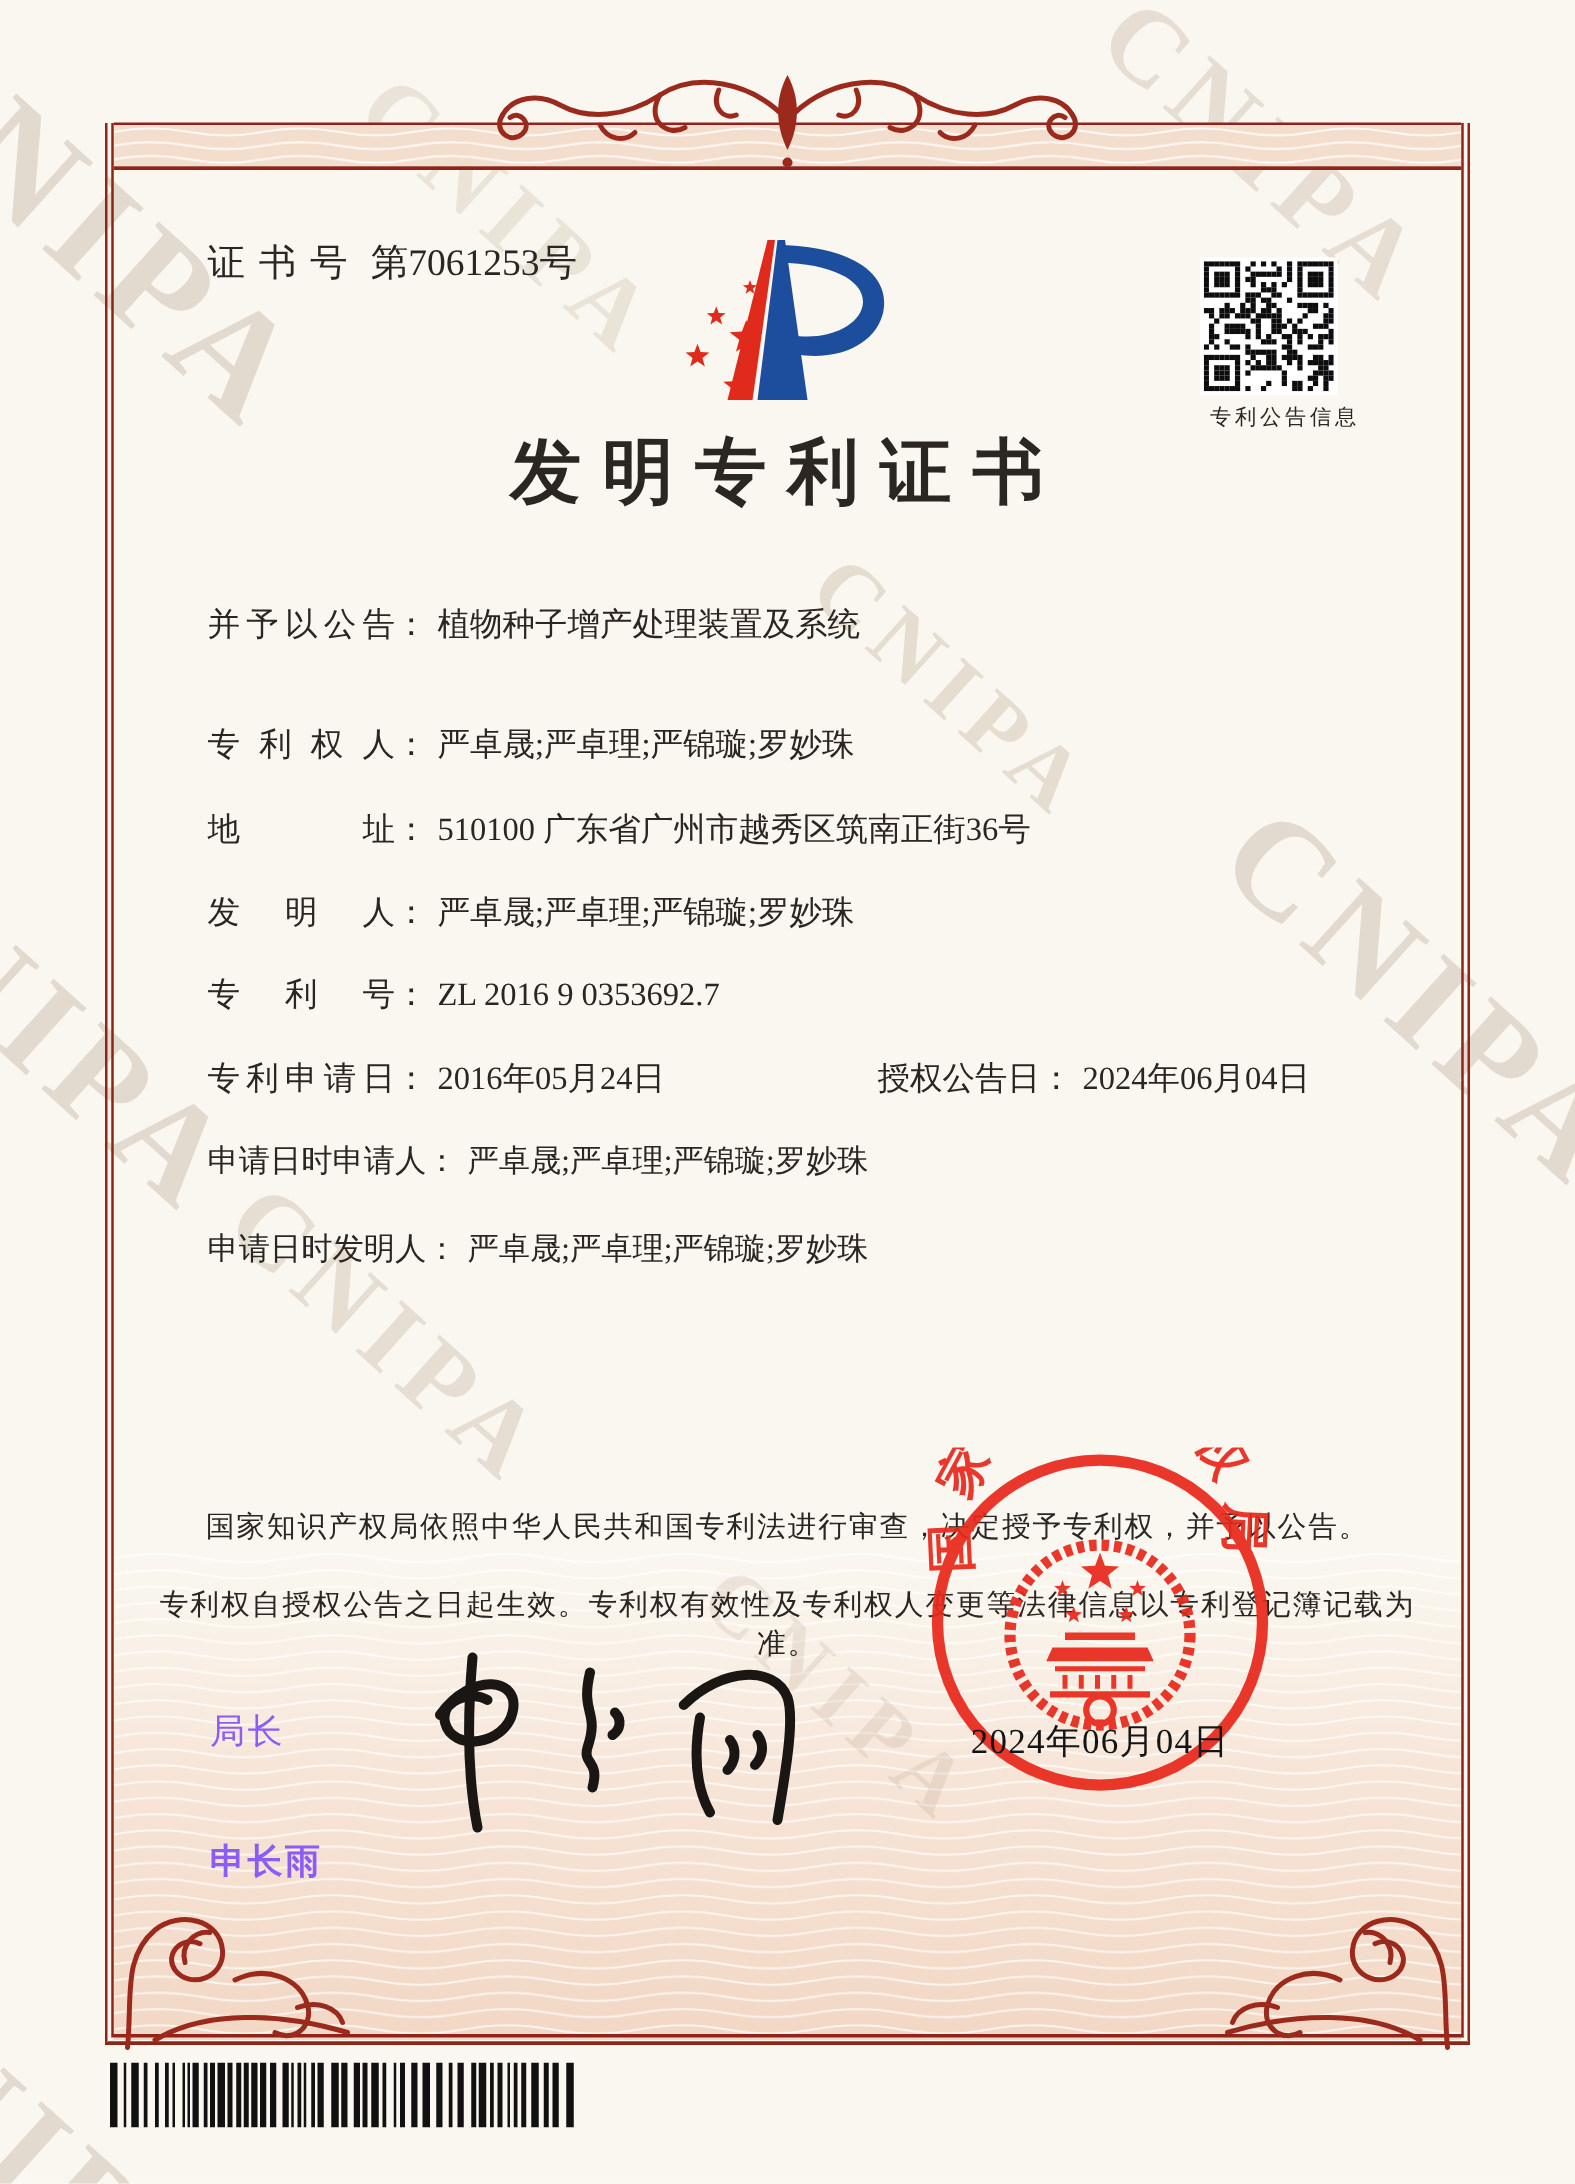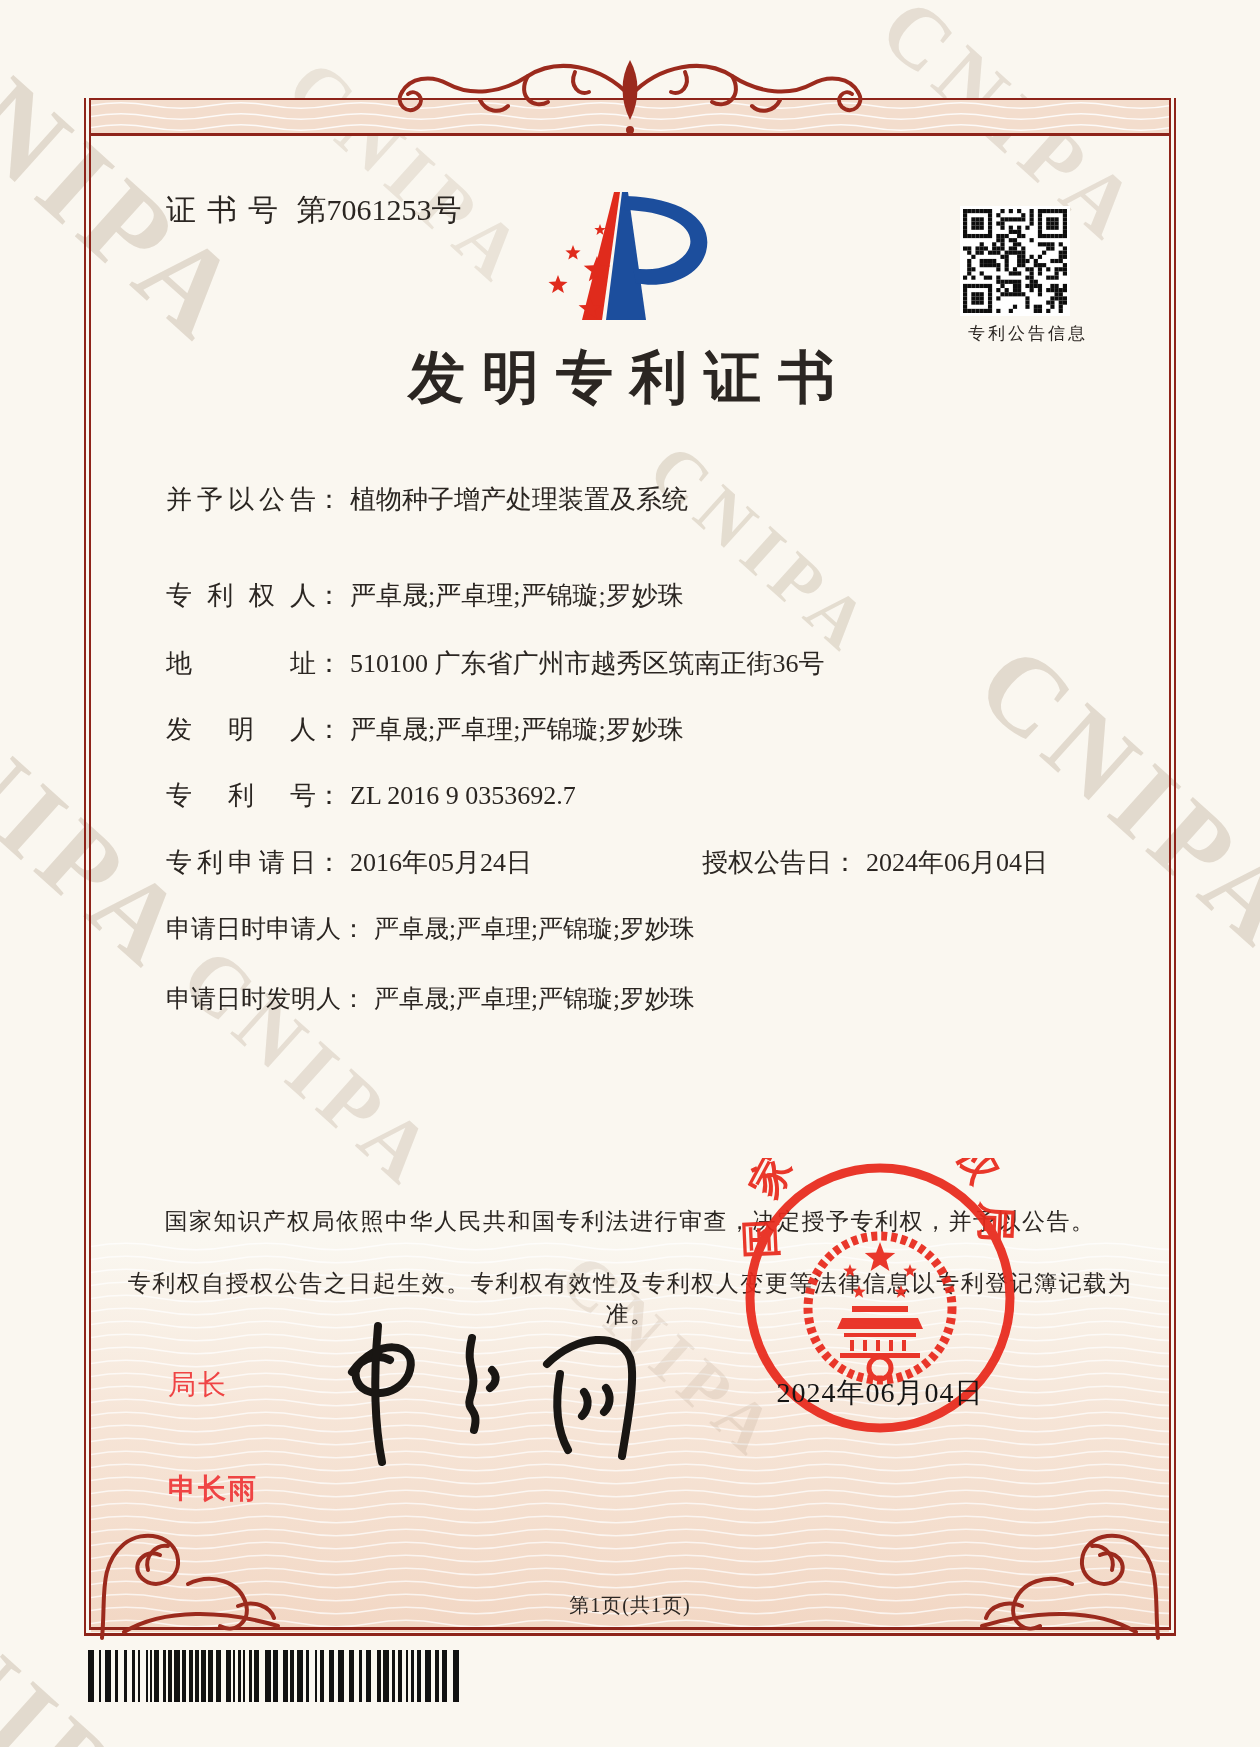--- a/index.html
+++ b/index.html
@@ -65,21 +65,21 @@
   .j{width:150px;text-align:justify;text-align-last:justify;}
   .colon{display:inline-block;}
   .fvalue{padding-left:8px;}
   .rcol{position:absolute;left:536px;top:0;white-space:nowrap;}
   
   .legal{position:absolute;left:120px;width:1020px;text-align:center;
     font-size:23px;letter-spacing:1.5px;z-index:3;}
   
   .signer{position:absolute;left:168px;z-index:3;
     font-family:"Liberation Sans","DejaVu Sans",sans-serif;
-    font-size:28px;font-weight:500;color:#ef4444;letter-spacing:2px;}
+    font-size:28px;font-weight:500;color:#8b5cf6;letter-spacing:2px;}
   .signature{position:absolute;left:322px;top:1312px;z-index:3;}
   
   .seal{position:absolute;left:740px;top:1158px;z-index:3;}
   .seal-date{
     position:absolute;left:740px;top:1374px;width:280px;text-align:center;
     font-size:28px;color:#141414;z-index:4;letter-spacing:1px;
   }
   
   .page-num{position:absolute;left:0;top:1592px;width:1260px;text-align:center;
     font-size:20px;letter-spacing:1px;z-index:3;}
@@ -561,21 +561,20 @@
         <rect x="136" y="182" width="4" height="11"></rect>
           <rect x="149" y="182" width="4" height="11"></rect>
         <rect x="162" y="182" width="4" height="11"></rect>
         <rect x="100" y="195" width="80" height="5"></rect>
       </g>
       <circle cx="140" cy="210" r="11" fill="none" stroke="#e8291c" stroke-width="5"></circle>
     </g>
   </svg>
   <div class="seal-date">2024年06月04日</div>
 
-  <div class="page-num">第1页(共1页)</div>
   <svg class="barcode" id="barcode" width="372" height="52">
       <rect x="0" y="0" width="6" height="52" fill="#111"></rect>
       <rect x="11" y="0" width="2" height="52" fill="#111"></rect>
       <rect x="17" y="0" width="6" height="52" fill="#111"></rect>
       <rect x="27" y="0" width="3" height="52" fill="#111"></rect>
       <rect x="36" y="0" width="3" height="52" fill="#111"></rect>
       <rect x="44" y="0" width="3" height="52" fill="#111"></rect>
       <rect x="50" y="0" width="2" height="52" fill="#111"></rect>
       <rect x="58" y="0" width="2" height="52" fill="#111"></rect>
       <rect x="62" y="0" width="2" height="52" fill="#111"></rect>

